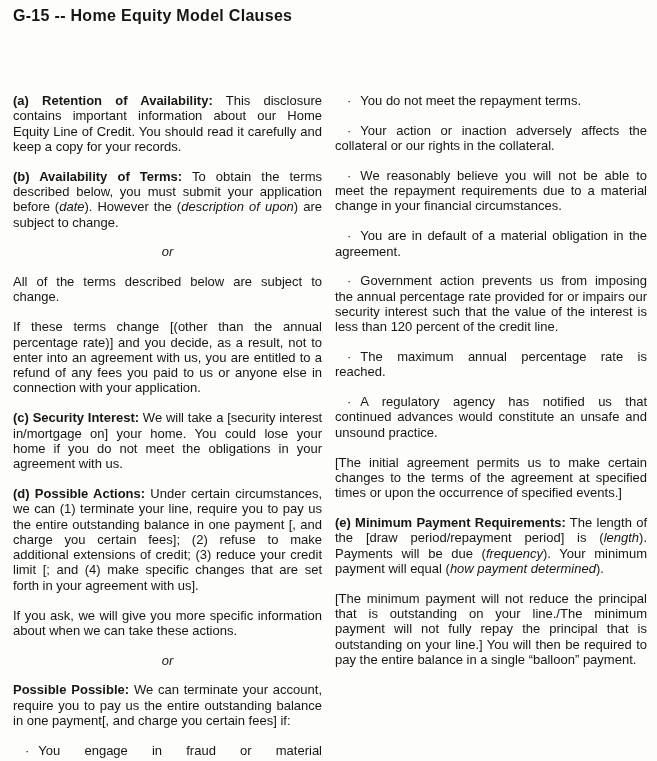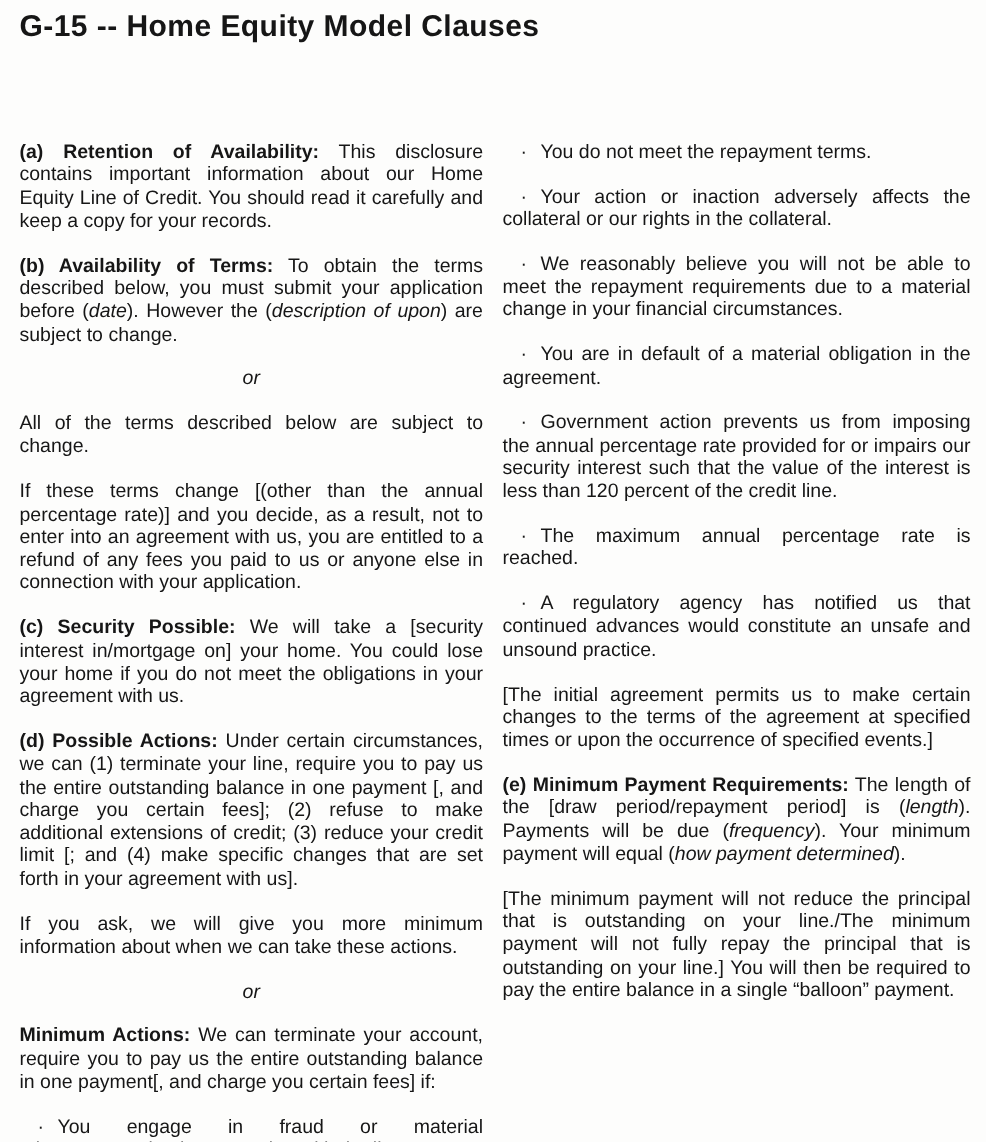--- a/index.html
+++ b/index.html
@@ -7,21 +7,21 @@
     width: 657px; height: 761px;
     background: #fdfdfc;
     color: #161616;
     font-family: "Liberation Sans", "DejaVu Sans", sans-serif;
     position: relative;
     overflow: hidden;
   }
   .title {
     position: absolute;
     left: 13px; top: 7px;
-    font-size: 20px;
+    font-size: 16px;
     font-weight: bold;
     letter-spacing: 0.3px;
     margin: 0;
   }
   .cols {
     position: absolute;
     left: 13px; top: 93px;
     width: 634px;
     display: flex;
     gap: 13px;
@@ -51,25 +51,25 @@
   <h1 class="title">G-15 -- Home Equity Model Clauses</h1>
 
   <div class="cols">
 
     <div class="col col-left">
       <div class="p"><span class="seg-b">(a) Retention of Availability:</span><span class="seg-n"> This disclosure contains important information about our Home Equity Line of Credit. You should read it carefully and keep a copy for your records.</span></div>
       <div class="p"><span class="seg-b">(b) Availability of Terms:</span><span class="seg-n"> To obtain the terms described below, you must submit your application before (</span><span class="seg-i">date</span><span class="seg-n">). However the (</span><span class="seg-i">description of upon</span><span class="seg-n">) are subject to change.</span></div>
       <div class="or"><span class="seg-i">or</span></div>
       <div class="p"><span class="seg-n">All of the terms described below are subject to change.</span></div>
       <div class="p"><span class="seg-n">If these terms change [(other than the annual percentage rate)] and you decide, as a result, not to enter into an agreement with us, you are entitled to a refund of any fees you paid to us or anyone else in connection with your application.</span></div>
-      <div class="p"><span class="seg-b">(c) Security Possible:</span><span class="seg-n"> We will take a [security interest in/mortgage on] your home. You could lose your home if you do not meet the obligations in your agreement with us.</span></div>
+      <div class="p"><span class="seg-b">(c) Security Interest:</span><span class="seg-n"> We will take a [security interest in/mortgage on] your home. You could lose your home if you do not meet the obligations in your agreement with us.</span></div>
       <div class="p"><span class="seg-b">(d) Possible Actions:</span><span class="seg-n"> Under certain circumstances, we can (1) terminate your line, require you to pay us the entire outstanding balance in one payment [, and charge you certain fees]; (2) refuse to make additional extensions of credit; (3) reduce your credit limit [; and (4) make specific changes that are set forth in your agreement with us].</span></div>
-      <div class="p"><span class="seg-n">If you ask, we will give you more minimum information about when we can take these actions.</span></div>
+      <div class="p"><span class="seg-n">If you ask, we will give you more specific information about when we can take these actions.</span></div>
       <div class="or"><span class="seg-i">or</span></div>
-      <div class="p"><span class="seg-b">Minimum Actions:</span><span class="seg-n"> We can terminate your account, require you to pay us the entire outstanding balance in one payment[, and charge you certain fees] if:</span></div>
+      <div class="p"><span class="seg-b">Possible Possible:</span><span class="seg-n"> We can terminate your account, require you to pay us the entire outstanding balance in one payment[, and charge you certain fees] if:</span></div>
       <div class="bullet"><span class="seg-m">·</span><span class="seg-n">You engage in fraud or material misrepresentation in connection with the line.</span></div>
     </div>
 
     <div class="col col-right">
       <div class="bullet"><span class="seg-m">·</span><span class="seg-n">You do not meet the repayment terms.</span></div>
       <div class="bullet"><span class="seg-m">·</span><span class="seg-n">Your action or inaction adversely affects the collateral or our rights in the collateral.</span></div>
       <div class="bullet"><span class="seg-m">·</span><span class="seg-n">We reasonably believe you will not be able to meet the repayment requirements due to a material change in your financial circumstances.</span></div>
       <div class="bullet"><span class="seg-m">·</span><span class="seg-n">You are in default of a material obligation in the agreement.</span></div>
       <div class="bullet"><span class="seg-m">·</span><span class="seg-n">Government action prevents us from imposing the annual percentage rate provided for or impairs our security interest such that the value of the interest is less than 120 percent of the credit line.</span></div>
       <div class="bullet"><span class="seg-m">·</span><span class="seg-n">The maximum annual percentage rate is reached.</span></div>

